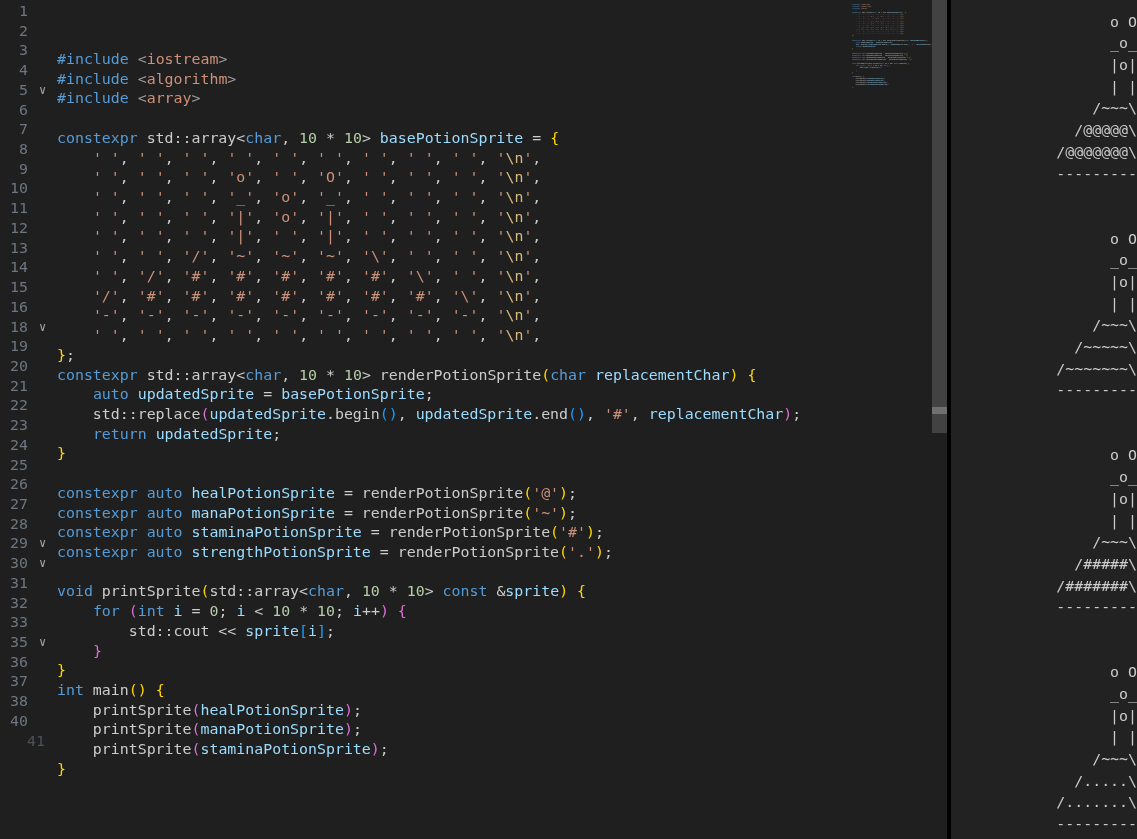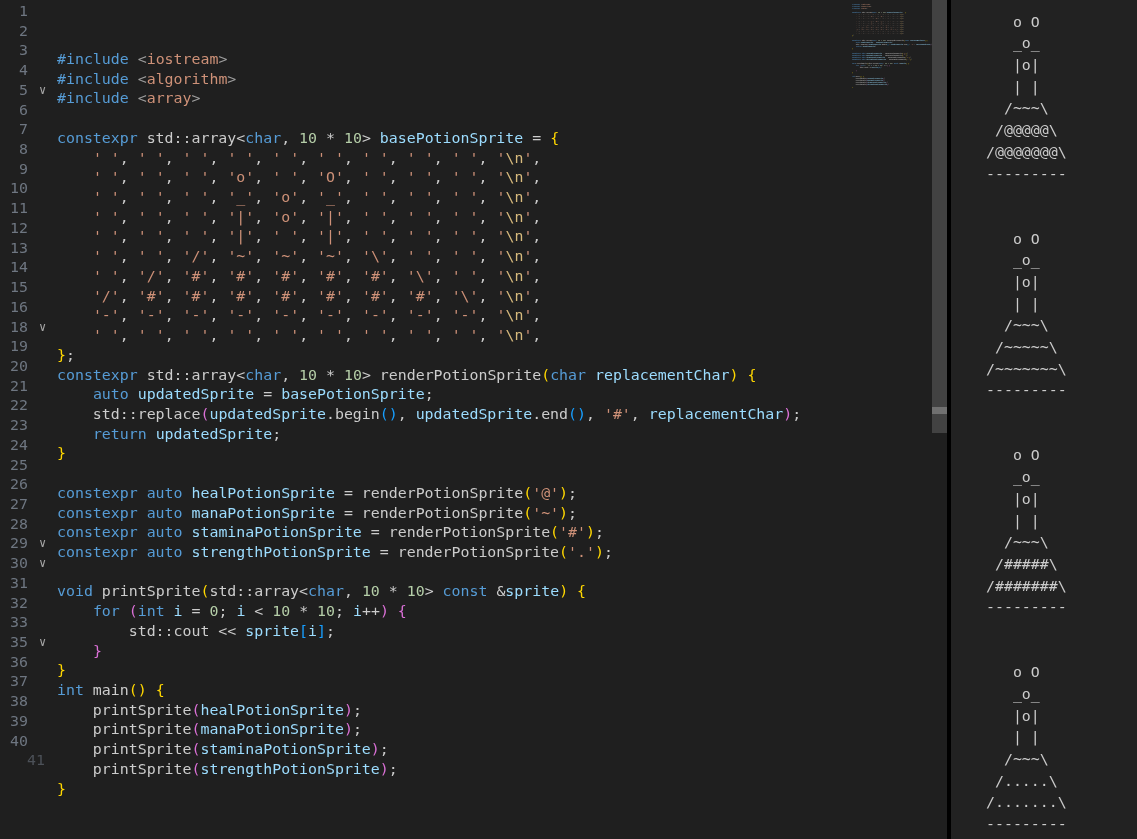--- a/index.html
+++ b/index.html
@@ -1,19 +1,19 @@
 <!DOCTYPE html>
 <html style="--bg: #1f1f1f; --panel_bg: #222222; --separator: #000000; --fg: #cccccc; --keyword: #569cd6; --variable: #9cdcfe; --number: #b5cea8; --string: #ce9178; --escape: #d7ba7d; --punct_gray: #9d9d9d; --bracket1: #ffd700; --bracket2: #da70d6; --bracket3: #179fff; --line_number: #6e7681; --line_number_dim: #4c5158; --fold_icon: #a6a6a6; --guide: #3c3c3c; --current_line_border: #3f3f42; --scroll_thumb: #424242; --cursor_marker: #707070; --output_fg: #cccccc;"><head>
 <meta charset="utf-8">
 <style>
   html,body{margin:0;padding:0;width:1137px;height:839px;overflow:hidden;background:#1f1f1f;}
   .app{display:flex;width:1137px;height:839px;}
   .editor{width:947px;position:relative;background:var(--bg);flex:none;}
   .sep{width:4px;flex:none;background:var(--separator);}
-  .panel{flex:1;background:var(--panel_bg);overflow:hidden;}
+  .panel{flex:1;background:var(--panel_bg);overflow:hidden;text-align:right;}
   .rows{position:absolute;top:2px;left:0;width:853px;}
   .row{display:flex;height:19.73px;line-height:19.73px;
        font-family:"DejaVu Sans Mono",monospace;font-size:14.9px;white-space:pre;}
   .ln{width:28px;flex:none;text-align:right;color:var(--line_number);}
   .ln.dim{color:var(--line_number_dim);margin-left:17px;}
   .fold{width:29px;flex:none;text-align:center;color:var(--fold_icon);font-size:12px;}
   .code{flex:1;position:relative;color:var(--fg);margin-top:48px;}
   .code.current{box-shadow:inset 0 0 0 1px var(--current_line_border);}
   .guide{position:absolute;top:0;bottom:0;width:1px;background:var(--guide);}
   .tk-d{color:var(--fg);} .tk-k{color:var(--keyword);} .tk-v{color:var(--variable);}
@@ -66,21 +66,20 @@
         <div class="row"><span class="ln">28</span><span class="fold"></span><span class="code"></span></div>
         <div class="row"><span class="ln">29</span><span class="fold">∨</span><span class="code"><span class="tk-k">void</span><span class="tk-d"> printSprite</span><span class="tk-b1">(</span><span class="tk-d">std::array&lt;</span><span class="tk-k">char</span><span class="tk-d">, </span><span class="tk-n">10</span><span class="tk-d"> * </span><span class="tk-n">10</span><span class="tk-d">&gt; </span><span class="tk-k">const</span><span class="tk-d"> &amp;</span><span class="tk-v">sprite</span><span class="tk-b1">)</span><span class="tk-d"> </span><span class="tk-b1">{</span></span></div>
         <div class="row"><span class="ln">30</span><span class="fold">∨</span><span class="code"><span class="guide" style="left: 0.5px;"></span><span class="tk-d">    </span><span class="tk-k">for</span><span class="tk-d"> </span><span class="tk-b2">(</span><span class="tk-k">int</span><span class="tk-d"> </span><span class="tk-v">i</span><span class="tk-d"> = </span><span class="tk-n">0</span><span class="tk-d">; </span><span class="tk-v">i</span><span class="tk-d"> &lt; </span><span class="tk-n">10</span><span class="tk-d"> * </span><span class="tk-n">10</span><span class="tk-d">; </span><span class="tk-v">i</span><span class="tk-d">++</span><span class="tk-b2">)</span><span class="tk-d"> </span><span class="tk-b2">{</span></span></div>
         <div class="row"><span class="ln">31</span><span class="fold"></span><span class="code"><span class="guide" style="left: 0.5px;"></span><span class="guide" style="left: 36.34px;"></span><span class="tk-d">        std::cout &lt;&lt; </span><span class="tk-v">sprite</span><span class="tk-b3">[</span><span class="tk-v">i</span><span class="tk-b3">]</span><span class="tk-d">;</span></span></div>
         <div class="row"><span class="ln">32</span><span class="fold"></span><span class="code"><span class="guide" style="left: 0.5px;"></span><span class="tk-d">    </span><span class="tk-b2">}</span></span></div>
         <div class="row"><span class="ln">33</span><span class="fold"></span><span class="code"><span class="tk-b1">}</span></span></div>
         <div class="row"><span class="ln">35</span><span class="fold">∨</span><span class="code"><span class="tk-k">int</span><span class="tk-d"> main</span><span class="tk-b1">()</span><span class="tk-d"> </span><span class="tk-b1">{</span></span></div>
         <div class="row"><span class="ln">36</span><span class="fold"></span><span class="code"><span class="guide" style="left: 0.5px;"></span><span class="tk-d">    printSprite</span><span class="tk-b2">(</span><span class="tk-v">healPotionSprite</span><span class="tk-b2">)</span><span class="tk-d">;</span></span></div>
         <div class="row"><span class="ln">37</span><span class="fold"></span><span class="code"><span class="guide" style="left: 0.5px;"></span><span class="tk-d">    printSprite</span><span class="tk-b2">(</span><span class="tk-v">manaPotionSprite</span><span class="tk-b2">)</span><span class="tk-d">;</span></span></div>
         <div class="row"><span class="ln">38</span><span class="fold"></span><span class="code"><span class="guide" style="left: 0.5px;"></span><span class="tk-d">    printSprite</span><span class="tk-b2">(</span><span class="tk-v">staminaPotionSprite</span><span class="tk-b2">)</span><span class="tk-d">;</span></span></div>
-        <div class="row"><span class="ln">39</span><span class="fold"></span><span class="code"><span class="guide" style="left: 0.5px;"></span><span class="tk-d">    printSprite</span><span class="tk-b2">(</span><span class="tk-v">strengthPotionSprite</span><span class="tk-b2">)</span><span class="tk-d">;</span></span></div>
         <div class="row"><span class="ln">40</span><span class="fold"></span><span class="code"><span class="tk-b1">}</span></span></div>
         <div class="row"><span class="ln dim">41</span><span class="fold"></span><span class="code current"></span></div>
       </div>
     <div class="minimap">
       <div class="mm-inner" id="mm">
           <div class="mm-line"><span class="tk-k">#include</span><span class="tk-d"> </span><span class="tk-g">&lt;</span><span class="tk-s">iostream</span><span class="tk-g">&gt;</span></div>
           <div class="mm-line"><span class="tk-k">#include</span><span class="tk-d"> </span><span class="tk-g">&lt;</span><span class="tk-s">algorithm</span><span class="tk-g">&gt;</span></div>
           <div class="mm-line"><span class="tk-k">#include</span><span class="tk-d"> </span><span class="tk-g">&lt;</span><span class="tk-s">array</span><span class="tk-g">&gt;</span></div>
           <div class="mm-line"></div>
           <div class="mm-line"><span class="tk-k">constexpr</span><span class="tk-d"> std::array&lt;</span><span class="tk-k">char</span><span class="tk-d">, </span><span class="tk-n">10</span><span class="tk-d"> * </span><span class="tk-n">10</span><span class="tk-d">&gt; </span><span class="tk-v">basePotionSprite</span><span class="tk-d"> = </span><span class="tk-b1">{</span></div>

